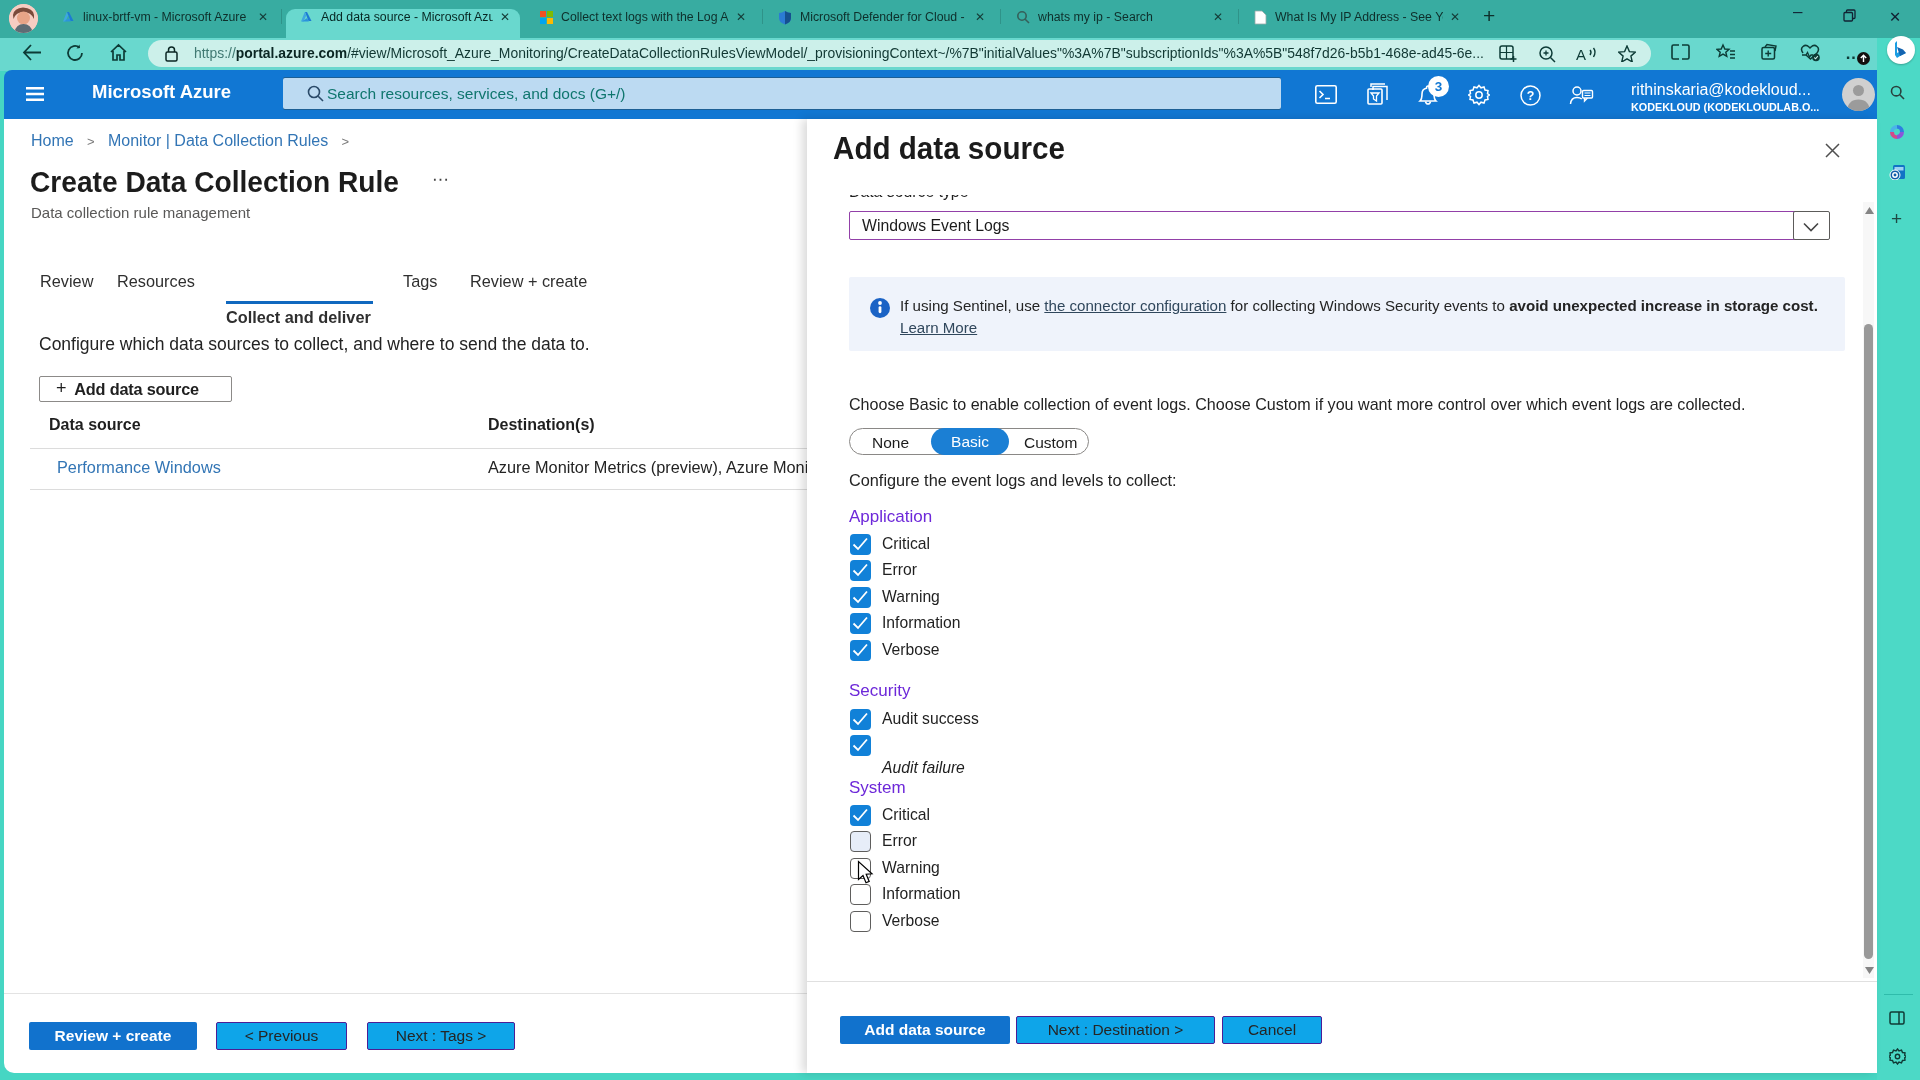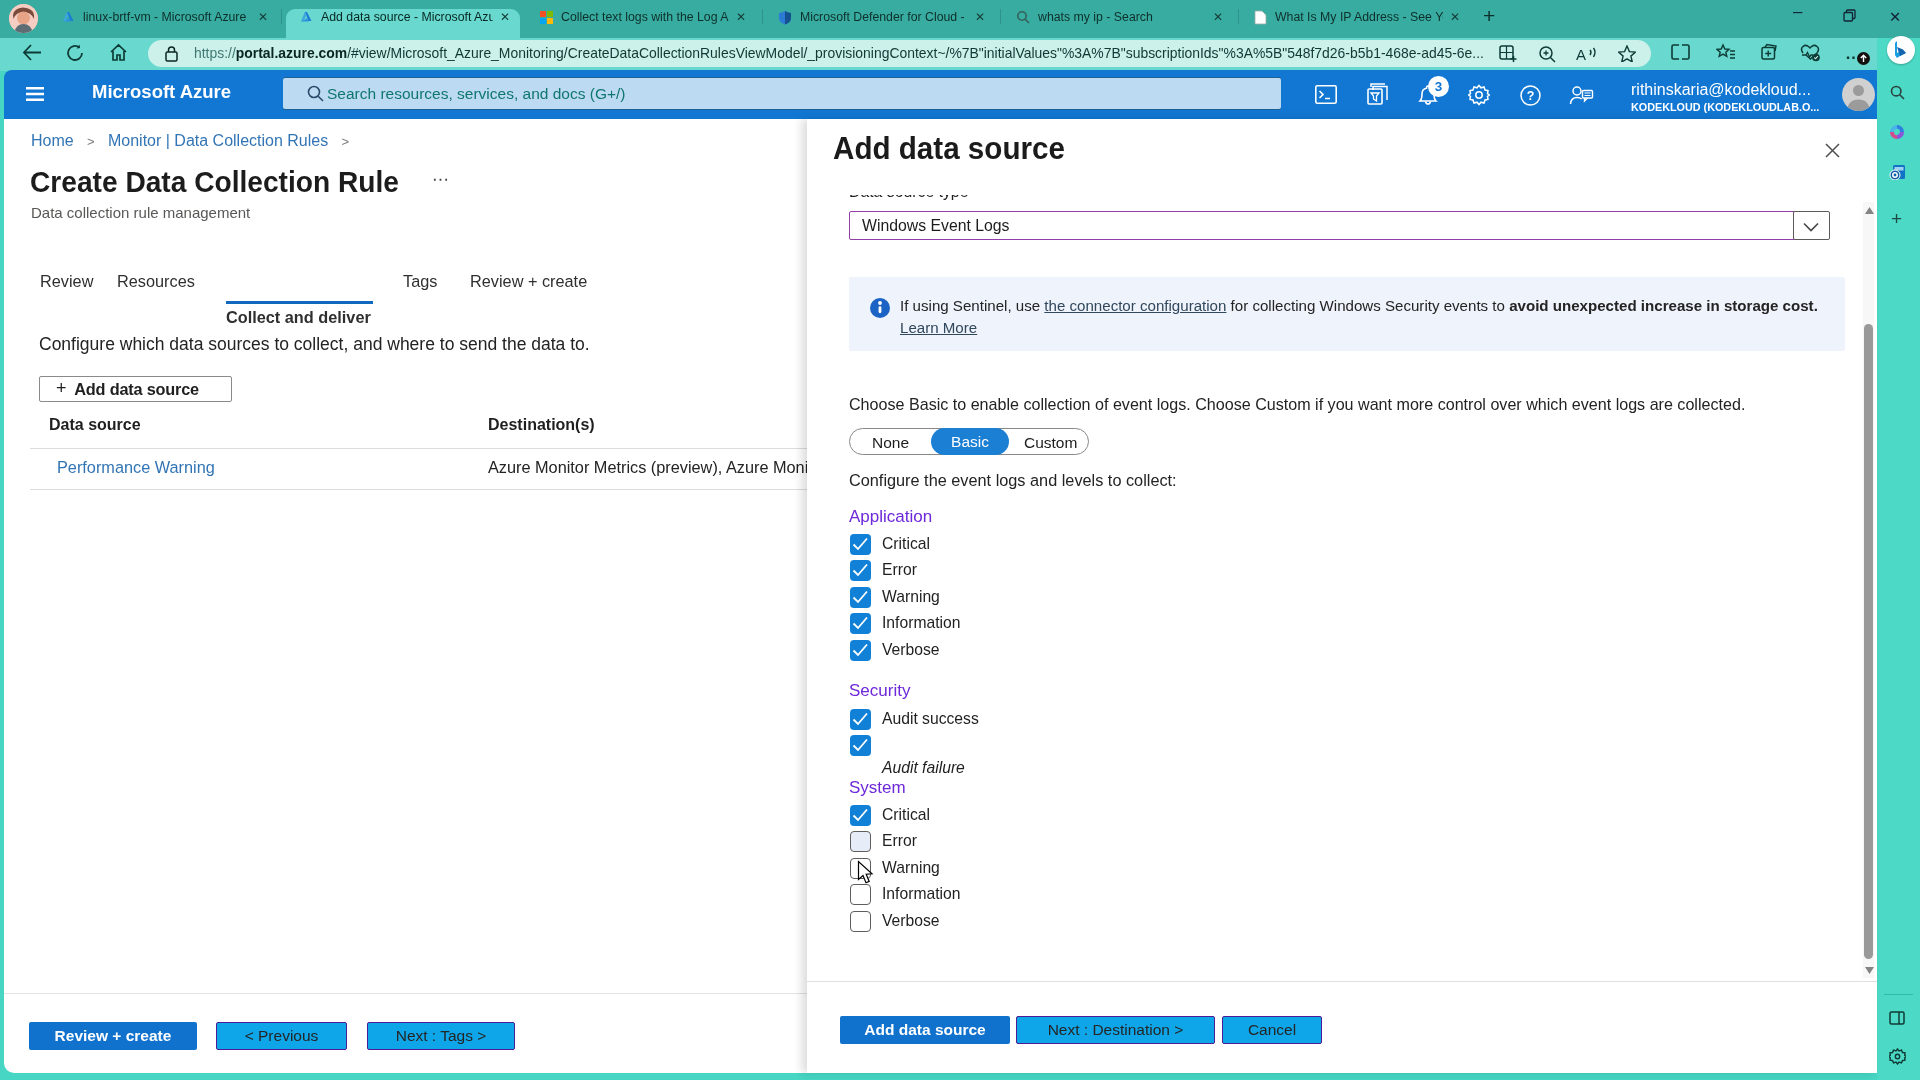--- a/index.html
+++ b/index.html
@@ -359,21 +359,21 @@
         <div class="tabitem" style="left:113px;">Resources</div>
         <div class="tabitem" style="left:222px;font-weight:bold;margin-top:36px;">Collect and deliver</div>
         <div class="tabitem" style="left:399px;">Tags</div>
         <div class="tabitem" style="left:466px;">Review + create</div>
         <div style="position:absolute;left:222px;top:182px;width:147px;height:3px;background:#1068bf;"></div>
       </div>
     <div id="cfgtext">Configure which data sources to collect, and where to send the data to.</div>
     <div id="addbtn"><span style="font-weight:400;font-size:18px;margin-right:8px;position:relative;top:-1px;">+</span>Add data source</div>
     <div id="thead">Data source<span style="position:absolute;left:439px;">Destination(s)</span></div>
     <div id="tdiv1"></div>
-    <div id="trow"><span class="link">Performance Warning</span><span style="position:absolute;left:431px;color:#232323;white-space:nowrap;">Azure Monitor Metrics (preview), Azure Moni</span></div>
+    <div id="trow"><span class="link">Performance Windows</span><span style="position:absolute;left:431px;color:#232323;white-space:nowrap;">Azure Monitor Metrics (preview), Azure Moni</span></div>
     <div id="tdiv2"></div>
     <div id="lfootdiv"></div>
     <div class="btn primary" style="left:25px; top:903px; width:168px;">Review + create</div>
     <div class="btn sec" style="left:212px; top:903px; width:131px;">&lt; Previous</div>
     <div class="btn sec" style="left:363px; top:903px; width:148px;">Next : Tags &gt;</div>
   </div>
 
   <div id="panel">
     <div id="ptitle">Add data source</div>
     <div id="pclose">

